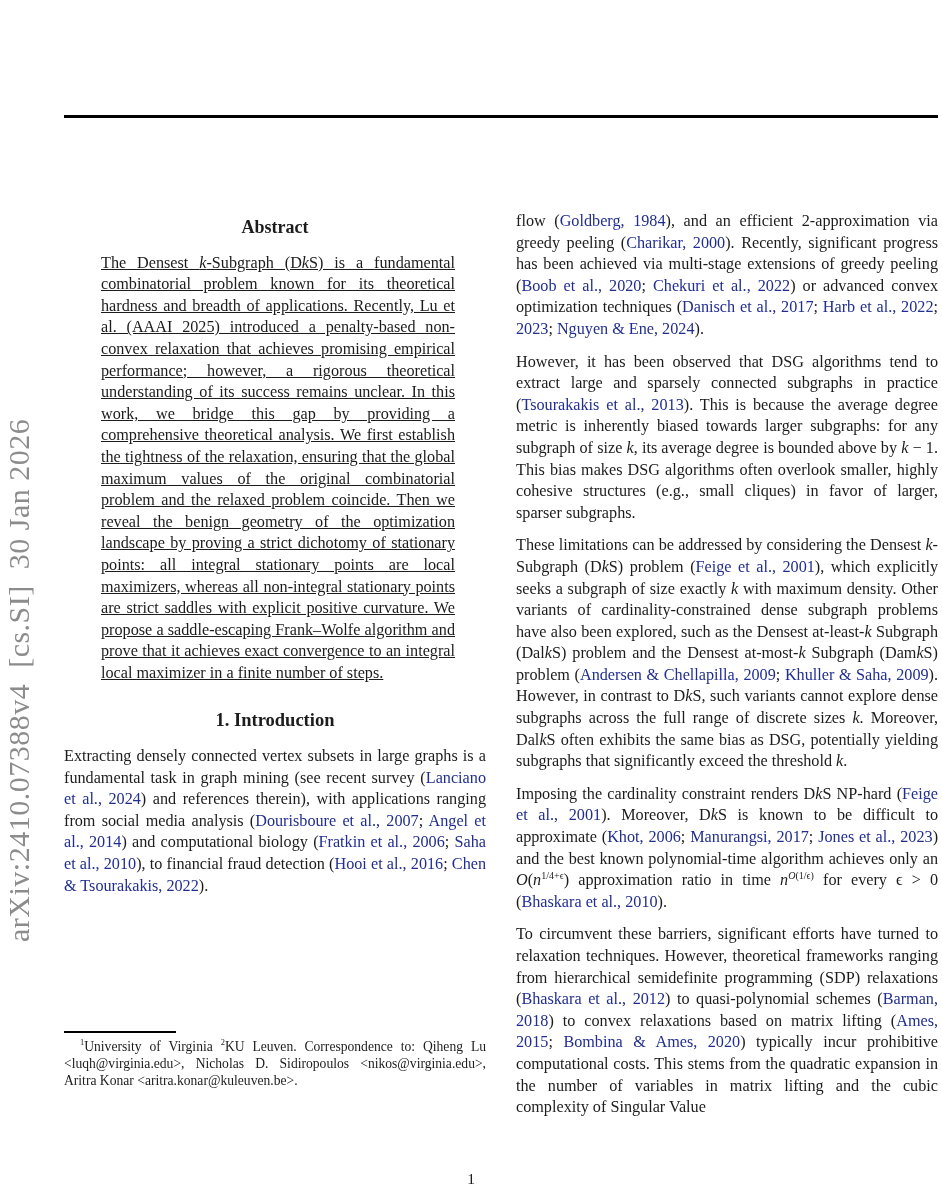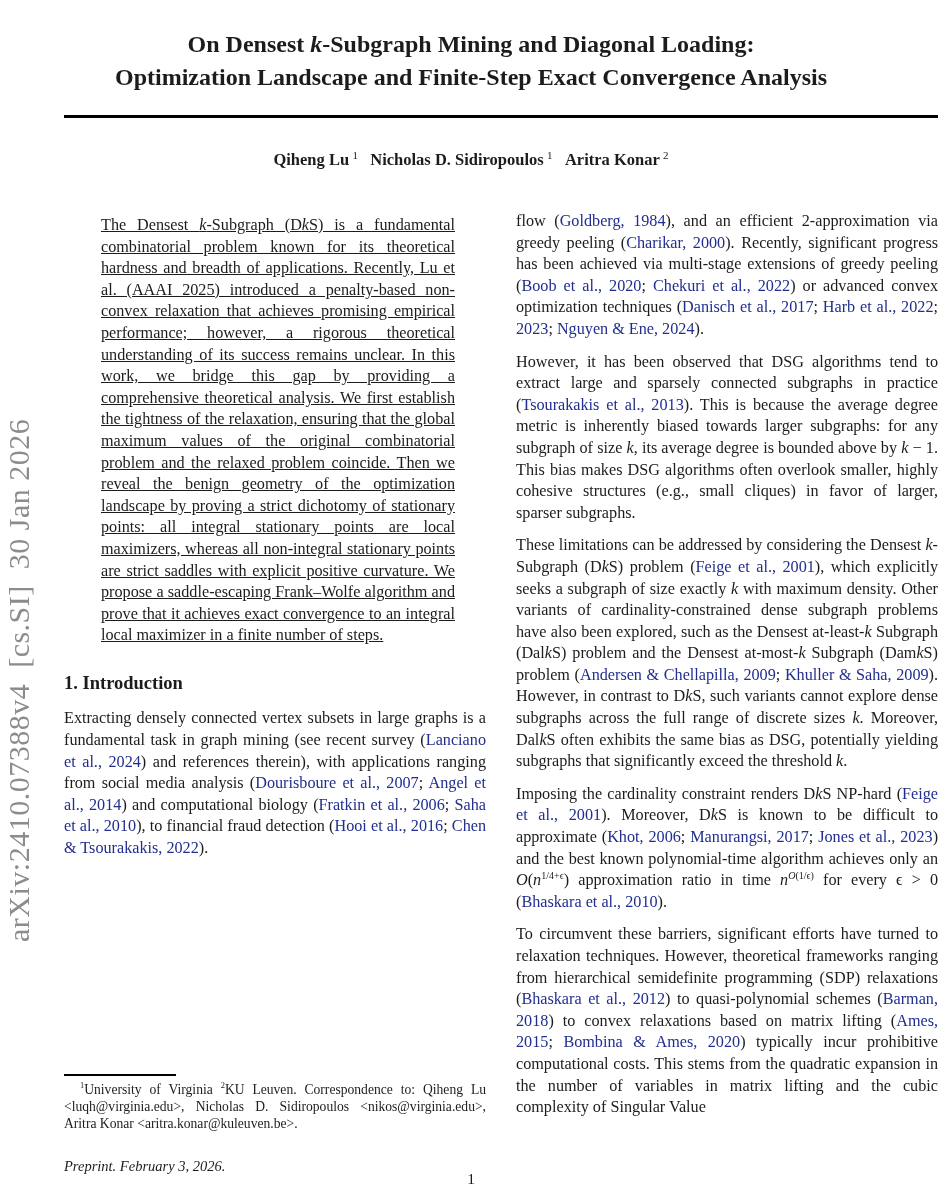--- a/index.html
+++ b/index.html
@@ -72,30 +72,30 @@
   .abstract-heading {
     text-align: center;
     font-weight: bold;
     font-size: 18px;
     margin: 2px 0 14px 0;
   }
   .abstract-body { padding: 0 31px 0 37px; text-decoration: underline; }
   .intro-heading {
     font-size: 18.5px;
     font-weight: bold;
-    text-align: left;
+    text-align: center;
     margin: 26px 0 14px 0;
   }
   .para { margin: 0 0 11px 0; }
   sup { font-size: 0.62em; line-height: 0; }
   c { color: var(--cite); font-style: normal; }
   .footnote-block {
     position: absolute;
     left: 64px;
-    top: 1074px;
+    top: 1031px;
     width: 422px;
   }
   .footnote-rule { width: 112px; height: 2px; background: #000; margin-bottom: 6px; }
   .footnote-text {
     font-size: 13.6px;
     line-height: 16.8px;
     text-align: justify;
     text-indent: 16px;
   }
   .preprint-line {
@@ -112,44 +112,39 @@
     font-size: 15.5px;
   }
 </style>
 </head>
 <body>
 
 <div class="page">
 
   <div class="arxiv-banner">arXiv:2410.07388v4  [cs.SI]  30 Jan 2026</div>
 
-  <div class="title">
-    <div>On Densest <i>k</i>-Subgraph Mining and Diagonal Loading:</div>
-    <div>Optimization Landscape and Finite-Step Exact Convergence Analysis</div>
-  </div>
 
   <div class="title-rule"></div>
 
-  <div class="authors">Qiheng Lu <sup>1</sup>&nbsp;&nbsp;&nbsp;Nicholas D. Sidiropoulos <sup>1</sup>&nbsp;&nbsp;&nbsp;Aritra Konar <sup>2</sup></div>
 
   <div class="col col-left">
+    <div class="abstract-heading">Abstract</div>
     <div class="abstract-body">The Densest <i>k</i>-Subgraph (D<i>k</i>S) is a fundamental combinatorial problem known for its theoretical hardness and breadth of applications. Recently, Lu et al. (AAAI 2025) introduced a penalty-based non-convex relaxation that achieves promising empirical performance; however, a rigorous theoretical understanding of its success remains unclear. In this work, we bridge this gap by providing a comprehensive theoretical analysis. We first establish the tightness of the relaxation, ensuring that the global maximum values of the original combinatorial problem and the relaxed problem coincide. Then we reveal the benign geometry of the optimization landscape by proving a strict dichotomy of stationary points: all integral stationary points are local maximizers, whereas all non-integral stationary points are strict saddles with explicit positive curvature. We propose a saddle-escaping Frank–Wolfe algorithm and prove that it achieves exact convergence to an integral local maximizer in a finite number of steps.</div>
     <div class="intro-heading">1. Introduction</div>
     <p class="para">Extracting densely connected vertex subsets in large graphs is a fundamental task in graph mining (see recent survey (<c>Lanciano et al., 2024</c>) and references therein), with applications ranging from social media analysis (<c>Dourisboure et al., 2007</c>; <c>Angel et al., 2014</c>) and computational biology (<c>Fratkin et al., 2006</c>; <c>Saha et al., 2010</c>), to financial fraud detection (<c>Hooi et al., 2016</c>; <c>Chen &amp; Tsourakakis, 2022</c>).</p>
   </div>
 
   <div class="col col-right">
     <p class="para">flow (<c>Goldberg, 1984</c>), and an efficient 2-approximation via greedy peeling (<c>Charikar, 2000</c>). Recently, significant progress has been achieved via multi-stage extensions of greedy peeling (<c>Boob et al., 2020</c>; <c>Chekuri et al., 2022</c>) or advanced convex optimization techniques (<c>Danisch et al., 2017</c>; <c>Harb et al., 2022</c>; <c>2023</c>; <c>Nguyen &amp; Ene, 2024</c>).</p>
     <p class="para">However, it has been observed that DSG algorithms tend to extract large and sparsely connected subgraphs in practice (<c>Tsourakakis et al., 2013</c>). This is because the average degree metric is inherently biased towards larger subgraphs: for any subgraph of size <i>k</i>, its average degree is bounded above by <i>k</i> − 1. This bias makes DSG algorithms often overlook smaller, highly cohesive structures (e.g., small cliques) in favor of larger, sparser subgraphs.</p>
     <p class="para">These limitations can be addressed by considering the Densest <i>k</i>-Subgraph (D<i>k</i>S) problem (<c>Feige et al., 2001</c>), which explicitly seeks a subgraph of size exactly <i>k</i> with maximum density. Other variants of cardinality-constrained dense subgraph problems have also been explored, such as the Densest at-least-<i>k</i> Subgraph (Dal<i>k</i>S) problem and the Densest at-most-<i>k</i> Subgraph (Dam<i>k</i>S) problem (<c>Andersen &amp; Chellapilla, 2009</c>; <c>Khuller &amp; Saha, 2009</c>). However, in contrast to D<i>k</i>S, such variants cannot explore dense subgraphs across the full range of discrete sizes <i>k</i>. Moreover, Dal<i>k</i>S often exhibits the same bias as DSG, potentially yielding subgraphs that significantly exceed the threshold <i>k</i>.</p>
     <p class="para">Imposing the cardinality constraint renders D<i>k</i>S NP-hard (<c>Feige et al., 2001</c>). Moreover, D<i>k</i>S is known to be difficult to approximate (<c>Khot, 2006</c>; <c>Manurangsi, 2017</c>; <c>Jones et al., 2023</c>) and the best known polynomial-time algorithm achieves only an <i>O</i>(<i>n</i><sup>1/4+ϵ</sup>) approximation ratio in time <i>n</i><sup><i>O</i>(1/ϵ)</sup> for every ϵ &gt; 0 (<c>Bhaskara et al., 2010</c>).</p>
     <p class="para">To circumvent these barriers, significant efforts have turned to relaxation techniques. However, theoretical frameworks ranging from hierarchical semidefinite programming (SDP) relaxations (<c>Bhaskara et al., 2012</c>) to quasi-polynomial schemes (<c>Barman, 2018</c>) to convex relaxations based on matrix lifting (<c>Ames, 2015</c>; <c>Bombina &amp; Ames, 2020</c>) typically incur prohibitive computational costs. This stems from the quadratic expansion in the number of variables in matrix lifting and the cubic complexity of Singular Value</p>
   </div>
 
   <div class="footnote-block">
     <div class="footnote-rule"></div>
     <div class="footnote-text"><sup>1</sup>University of Virginia <sup>2</sup>KU Leuven. Correspondence to: Qiheng Lu &lt;luqh@virginia.edu&gt;, Nicholas D. Sidiropoulos &lt;nikos@virginia.edu&gt;, Aritra Konar &lt;aritra.konar@kuleuven.be&gt;.</div>
-    <div class="preprint-line">Preprint. February 3, 2026.</div>
   </div>
 
   <div class="page-number">1</div>
 
 </div>
 
 </body></html>

